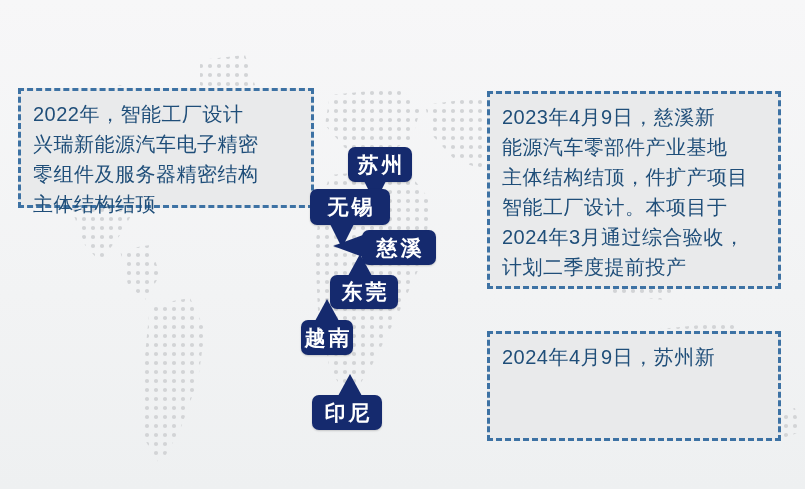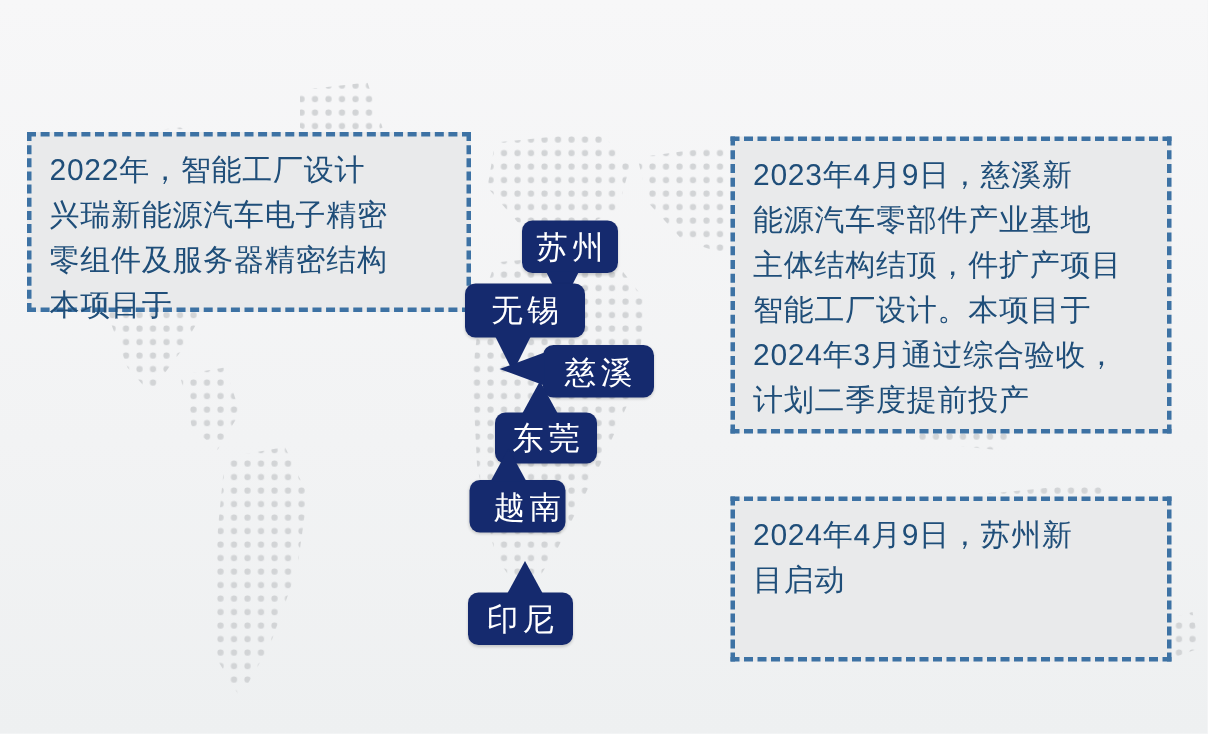--- a/index.html
+++ b/index.html
@@ -42,21 +42,21 @@
   .info-box p{margin:0;}
 
   
   .bubble{
     position:absolute;
     background:#152a6e;
     border-radius:7px;
     color:#ffffff;
     font-family:"Liberation Serif","DejaVu Serif",serif;
     font-size:21px;
-    font-weight:normal;
+    font-weight:bold;
     display:flex;align-items:center;justify-content:center;
     letter-spacing:3px;
     text-indent:3px;
     box-shadow:0 1px 2px rgba(0,0,0,.18);
   }
   .bubble .tail{position:absolute;width:0;height:0;}
 
   
   #bub-suzhou {left:348px; top:147px; width:64px; height:35px;}
   #bub-suzhou .tail{
@@ -75,21 +75,21 @@
     border-top:11px solid transparent;border-bottom:11px solid transparent;
     border-right:30px solid #152a6e; left:-29px; top:5px;
   }
 
   #bub-dongguan{left:330px; top:275px; width:68px; height:34px;}
   #bub-dongguan .tail{
     border-left:12px solid transparent;border-right:12px solid transparent;
     border-bottom:22px solid #152a6e; left:18px; top:-21px;
   }
 
-  #bub-vietnam{left:313px; top:320px; width:64px; height:35px;justify-content:flex-end;}
+  #bub-vietnam{left:301px; top:320px; width:52px; height:35px;}
   #bub-vietnam .tail{
     border-left:12px solid transparent;border-right:12px solid transparent;
     border-bottom:22px solid #152a6e; left:14px; top:-21px;
   }
 
   #bub-indonesia{left:312px; top:360px; width:70px; height:35px;margin-top:35px;}
   #bub-indonesia .tail{
     border-left:12px solid transparent;border-right:12px solid transparent;
     border-bottom:22px solid #152a6e; left:26px; top:-21px;
   }
@@ -136,35 +136,34 @@
       </defs>
       <rect width="805" height="489" fill="url(#dots)" mask="url(#landmask)"></rect>
     </svg>
   </div>
 
 
   <div class="info-box" id="box-left">
     <p>2022年，智能工厂设计</p>
     <p>兴瑞新能源汽车电子精密</p>
     <p>零组件及服务器精密结构</p>
-    <p>本项目于</p>
+    <p>主体结构结顶</p>
   </div>
 
   <div class="info-box" id="box-right-top">
     <p>2023年4月9日，慈溪新</p>
     <p>能源汽车零部件产业基地</p>
     <p>主体结构结顶，件扩产项目</p>
     <p>智能工厂设计。本项目于</p>
     <p>2024年3月通过综合验收，</p>
     <p>计划二季度提前投产</p>
   </div>
 
   <div class="info-box" id="box-right-bottom">
     <p>2024年4月9日，苏州新</p>
-    <p>目启动</p>
   </div>
 
   <div class="bubble" id="bub-suzhou">
     <span class="tail"></span>
     <span>苏州</span>
   </div>
 
   <div class="bubble" id="bub-wuxi">
     <span class="tail"></span>
     <span>无锡</span>

